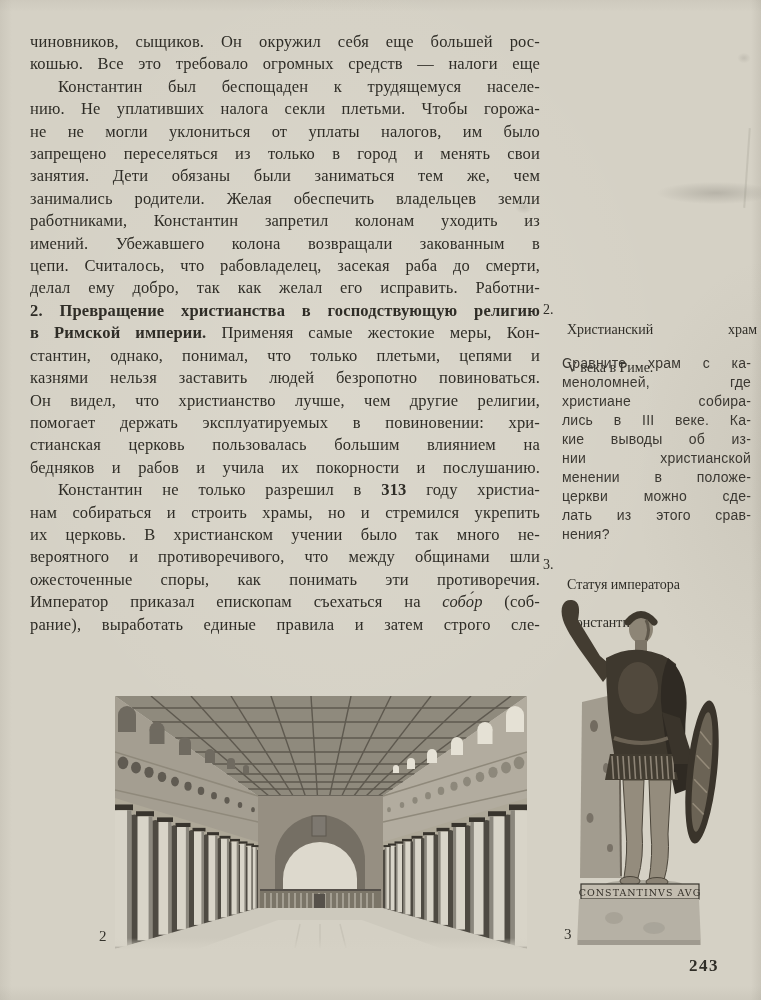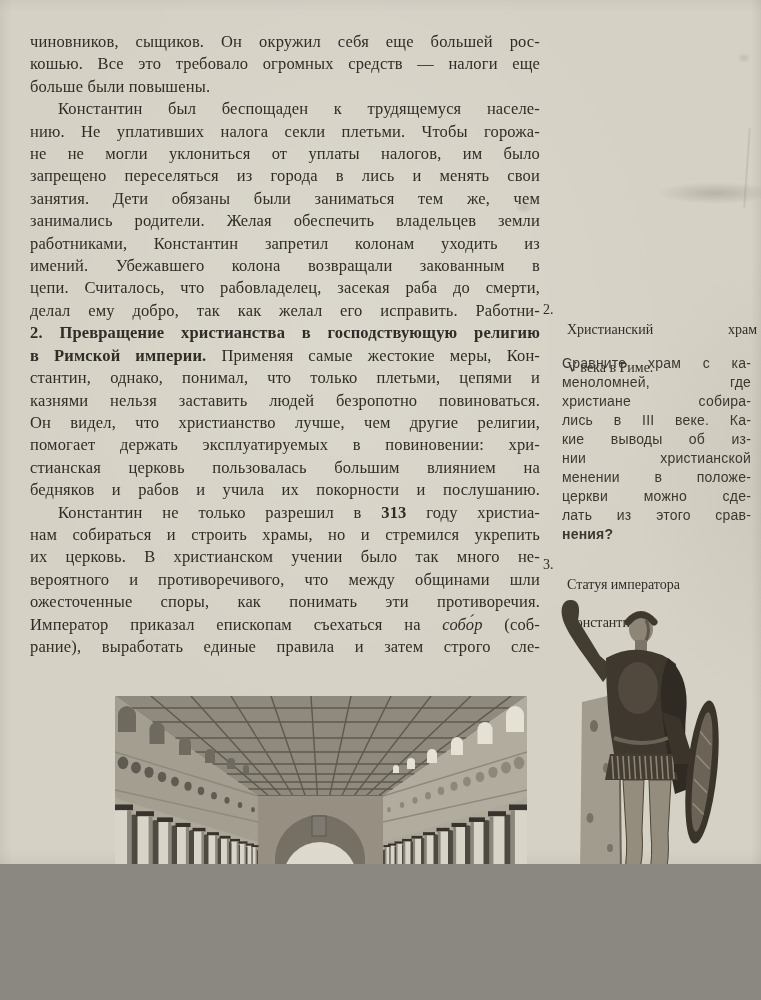--- a/index.html
+++ b/index.html
@@ -1,17 +1,17 @@
 <!DOCTYPE html>
 <html><head>
 <meta charset="utf-8">
 <style>
   html,body{margin:0;padding:0;background:#8a8880;}
   .page{
-    position:relative;width:761px;height:864px;overflow:hidden;
+    position:relative;width:761px;height:1000px;overflow:hidden;
     background-color:#d5d1c5;
     background-image:
       radial-gradient(ellipse 85px 16px at 716px 193px, rgba(105,102,94,0.28), rgba(105,102,94,0) 70%),
       radial-gradient(ellipse 12px 9px at 524px 207px, rgba(110,106,98,0.22), rgba(110,106,98,0) 75%),
       radial-gradient(ellipse 9px 7px at 744px 58px, rgba(110,106,98,0.18), rgba(110,106,98,0) 75%),
       radial-gradient(ellipse 200px 320px at 775px 480px, rgba(125,120,108,0.10), rgba(125,120,108,0) 70%),
       radial-gradient(ellipse 420px 520px at 45% 38%, rgba(255,253,246,0.14), rgba(255,253,246,0) 80%),
       linear-gradient(90deg, rgba(120,115,103,0.10) 0, rgba(120,115,103,0) 12px),
       linear-gradient(270deg, rgba(120,115,103,0.13) 0, rgba(120,115,103,0) 10px),
       linear-gradient(0deg, rgba(120,115,103,0.09) 0, rgba(120,115,103,0) 14px),
@@ -33,40 +33,39 @@
   .margin-note .cap-lines{flex:1;}
   .cap{font-size:14px;line-height:17.5px;}
   .cap .tl{text-align:justify;text-align-last:justify;margin-top:20px;}
   .cap .tl:last-child{text-align-last:left;}
   .noj .tl{text-align:right;text-align-last:left;}
   .question{
     left:537px;padding-left:25px;width:189px;box-sizing:content-box;display:block;
     font-family:"Liberation Sans", sans-serif;font-size:14px;line-height:19px;
     color:#3b3832;letter-spacing:0.2px;
   }
-  .question .tl:last-child{text-align-last:left;font-weight:bold;}
+  .question .tl:last-child{text-align-last:left;}
   .fig-label{position:absolute;font-size:15px;color:#35332d;}
   .page-number{position:absolute;left:689px;top:956px;font-size:17px;font-weight:bold;letter-spacing:1.5px;color:#2f2d27;}
   .basilica{position:absolute;left:115px;top:696px;}
   .statue{position:absolute;left:554px;top:596px;}
   .crease{position:absolute;left:746px;top:128px;width:2px;height:80px;background:rgba(110,105,96,0.15);transform:rotate(4deg);}
 </style>
 </head>
 <body>
 
 <div class="page" style="background-color: rgb(213, 209, 197); color: rgb(47, 45, 39);">
 
   <div class="main-text">
       <div class="tl"><span>чиновников, сыщиков. Он окружил себя еще большей рос-</span></div>
       <div class="tl"><span>кошью. Все это требовало огромных средств — налоги еще</span></div>
-      <div class="tl short"><span>больше были повышены.</span></div>
       <div class="tl ind"><span>Константин был беспощаден к трудящемуся населе-</span></div>
       <div class="tl"><span>нию. Не уплативших налога секли плетьми. Чтобы горожа-</span></div>
       <div class="tl"><span>не не могли уклониться от уплаты налогов, им было</span></div>
-      <div class="tl"><span>запрещено переселяться из города в лись и менять свои</span></div>
+      <div class="tl"><span>запрещено переселяться из только в город и менять свои</span></div>
       <div class="tl"><span>занятия. Дети обязаны были заниматься тем же, чем</span></div>
       <div class="tl"><span>занимались родители. Желая обеспечить владельцев земли</span></div>
       <div class="tl"><span>работниками, Константин запретил колонам уходить из</span></div>
       <div class="tl"><span>имений. Убежавшего колона возвращали закованным в</span></div>
       <div class="tl"><span>цепи. Считалось, что рабовладелец, засекая раба до смерти,</span></div>
       <div class="tl"><span>делал ему добро, так как желал его исправить. Работни-</span></div>
       <div class="tl"><span class="b">2. Превращение христианства в господствующую религию</span></div>
       <div class="tl"><span class="b">в Римской империи.</span><span> Применяя самые жестокие меры, Кон-</span></div>
       <div class="tl"><span>стантин, однако, понимал, что только плетьми, цепями и</span></div>
       <div class="tl"><span>казнями нельзя заставить людей безропотно повиноваться.</span></div>

